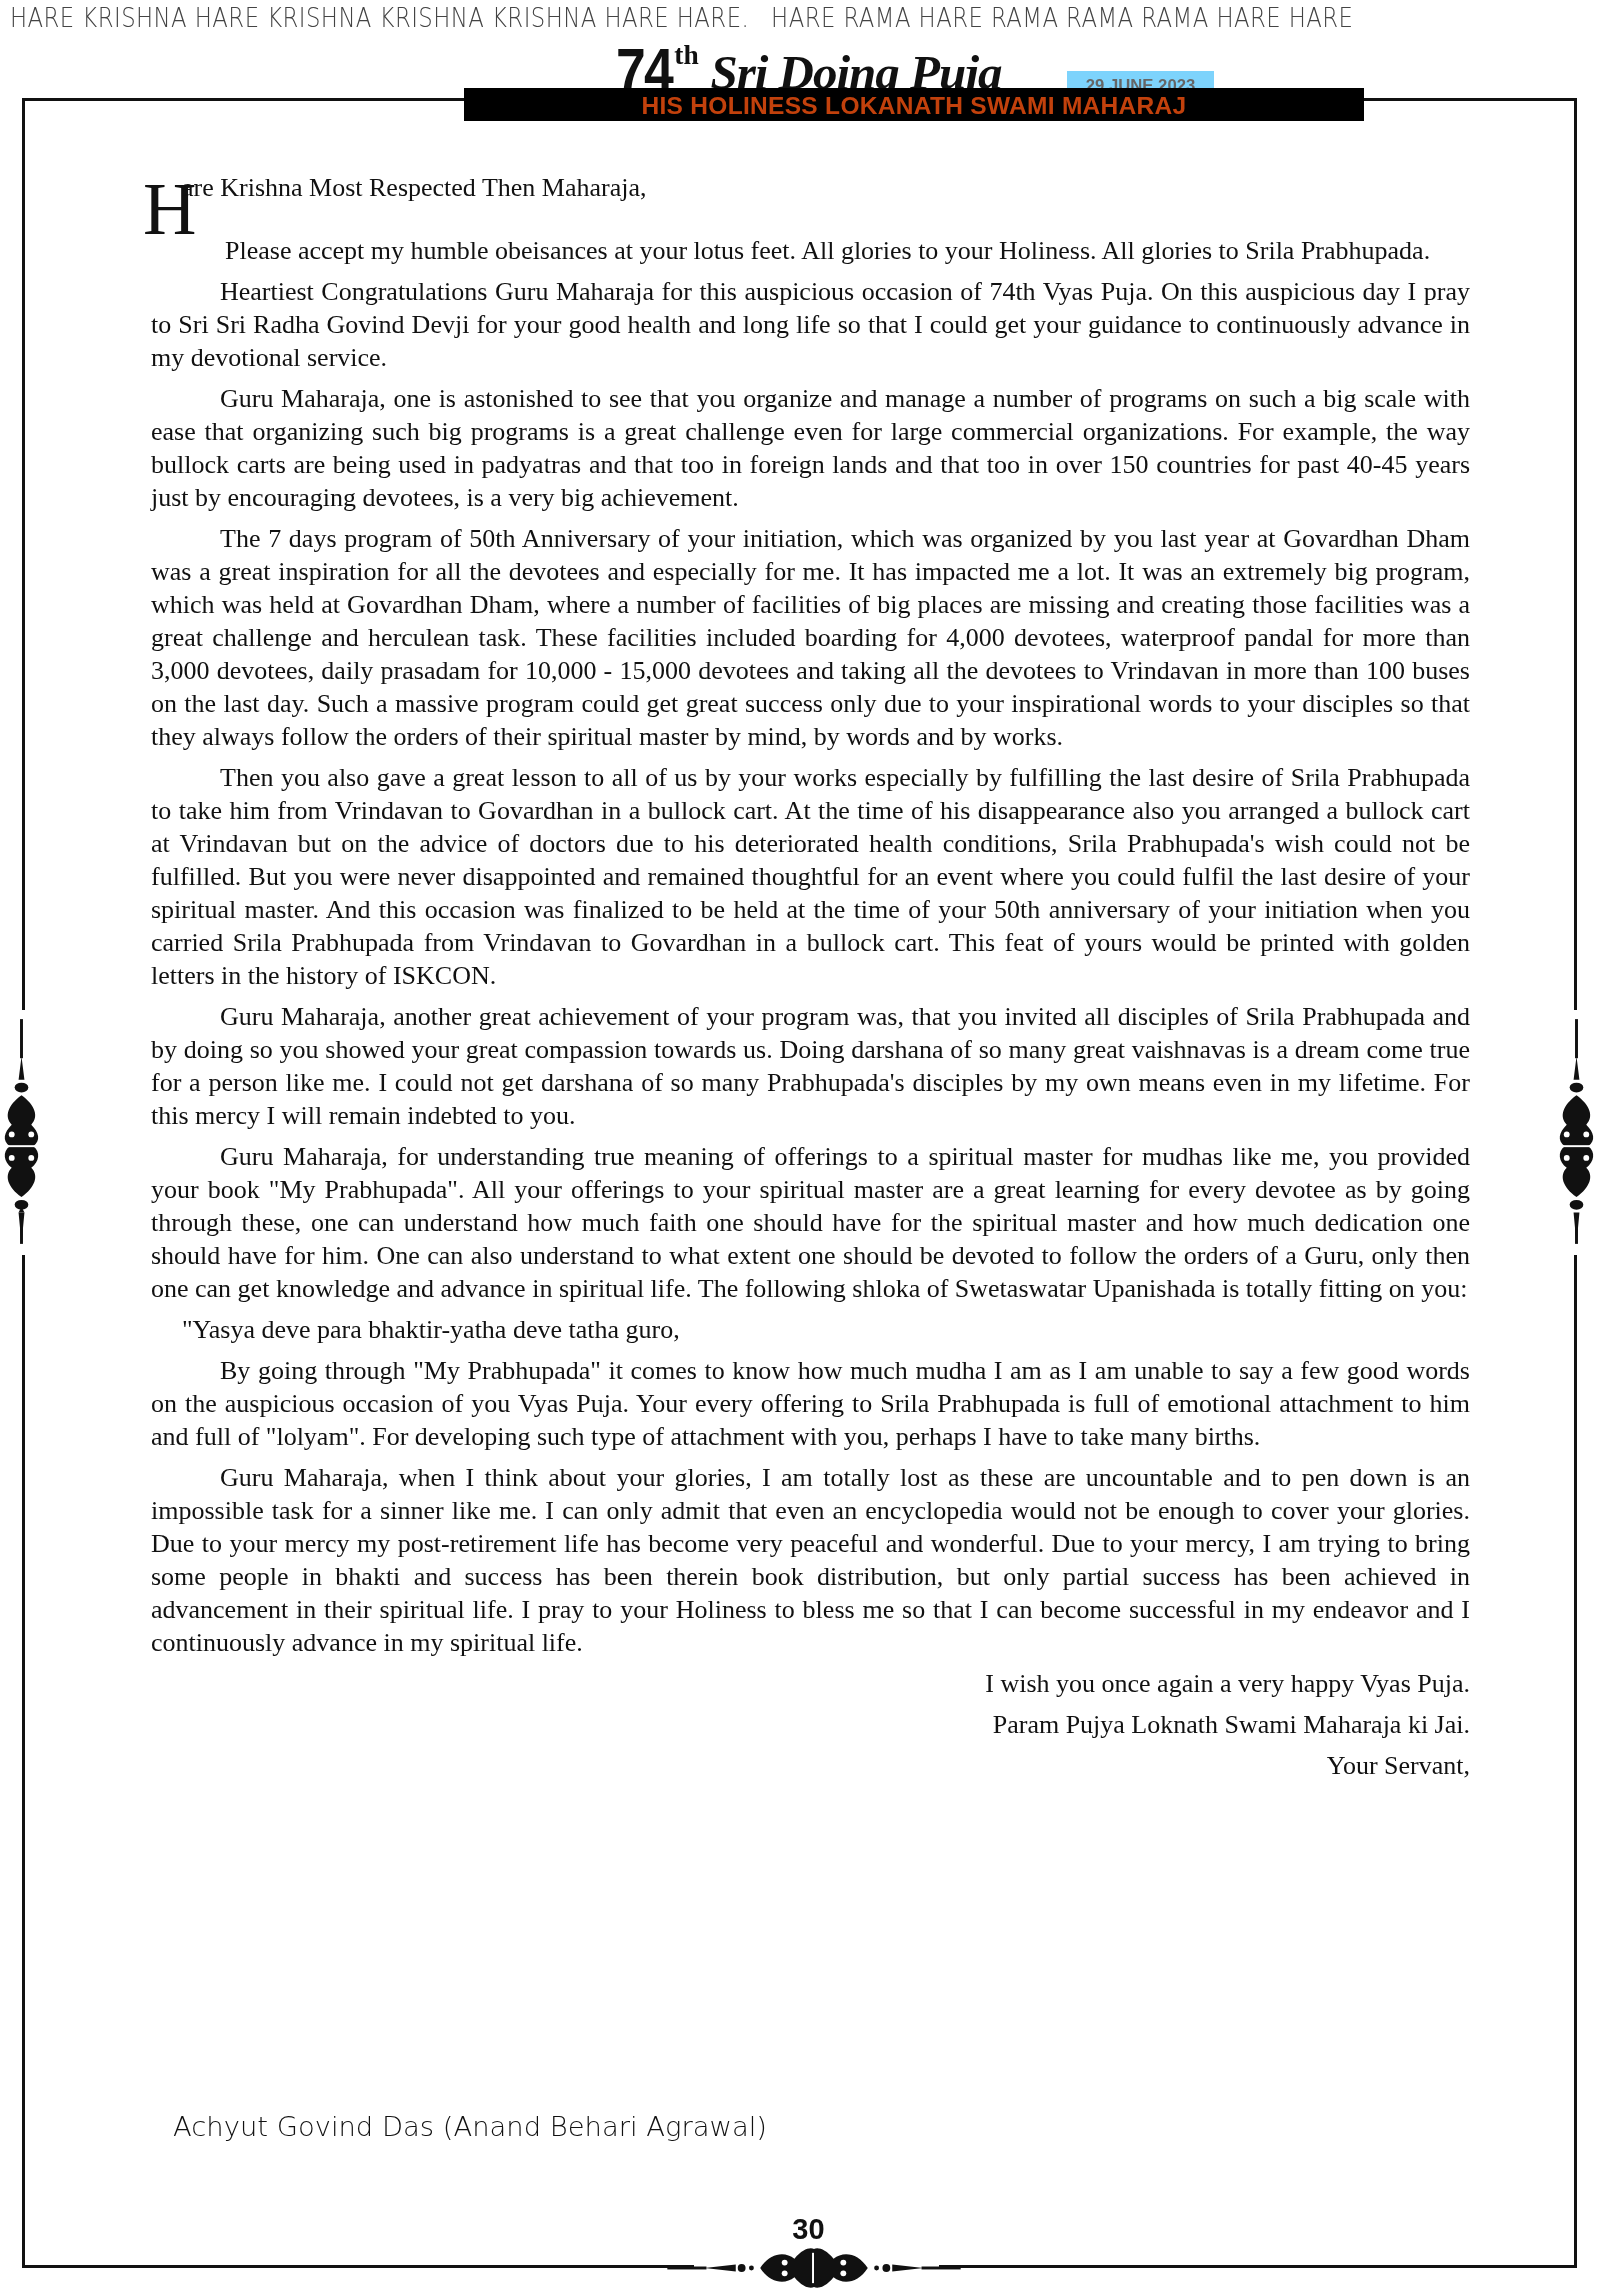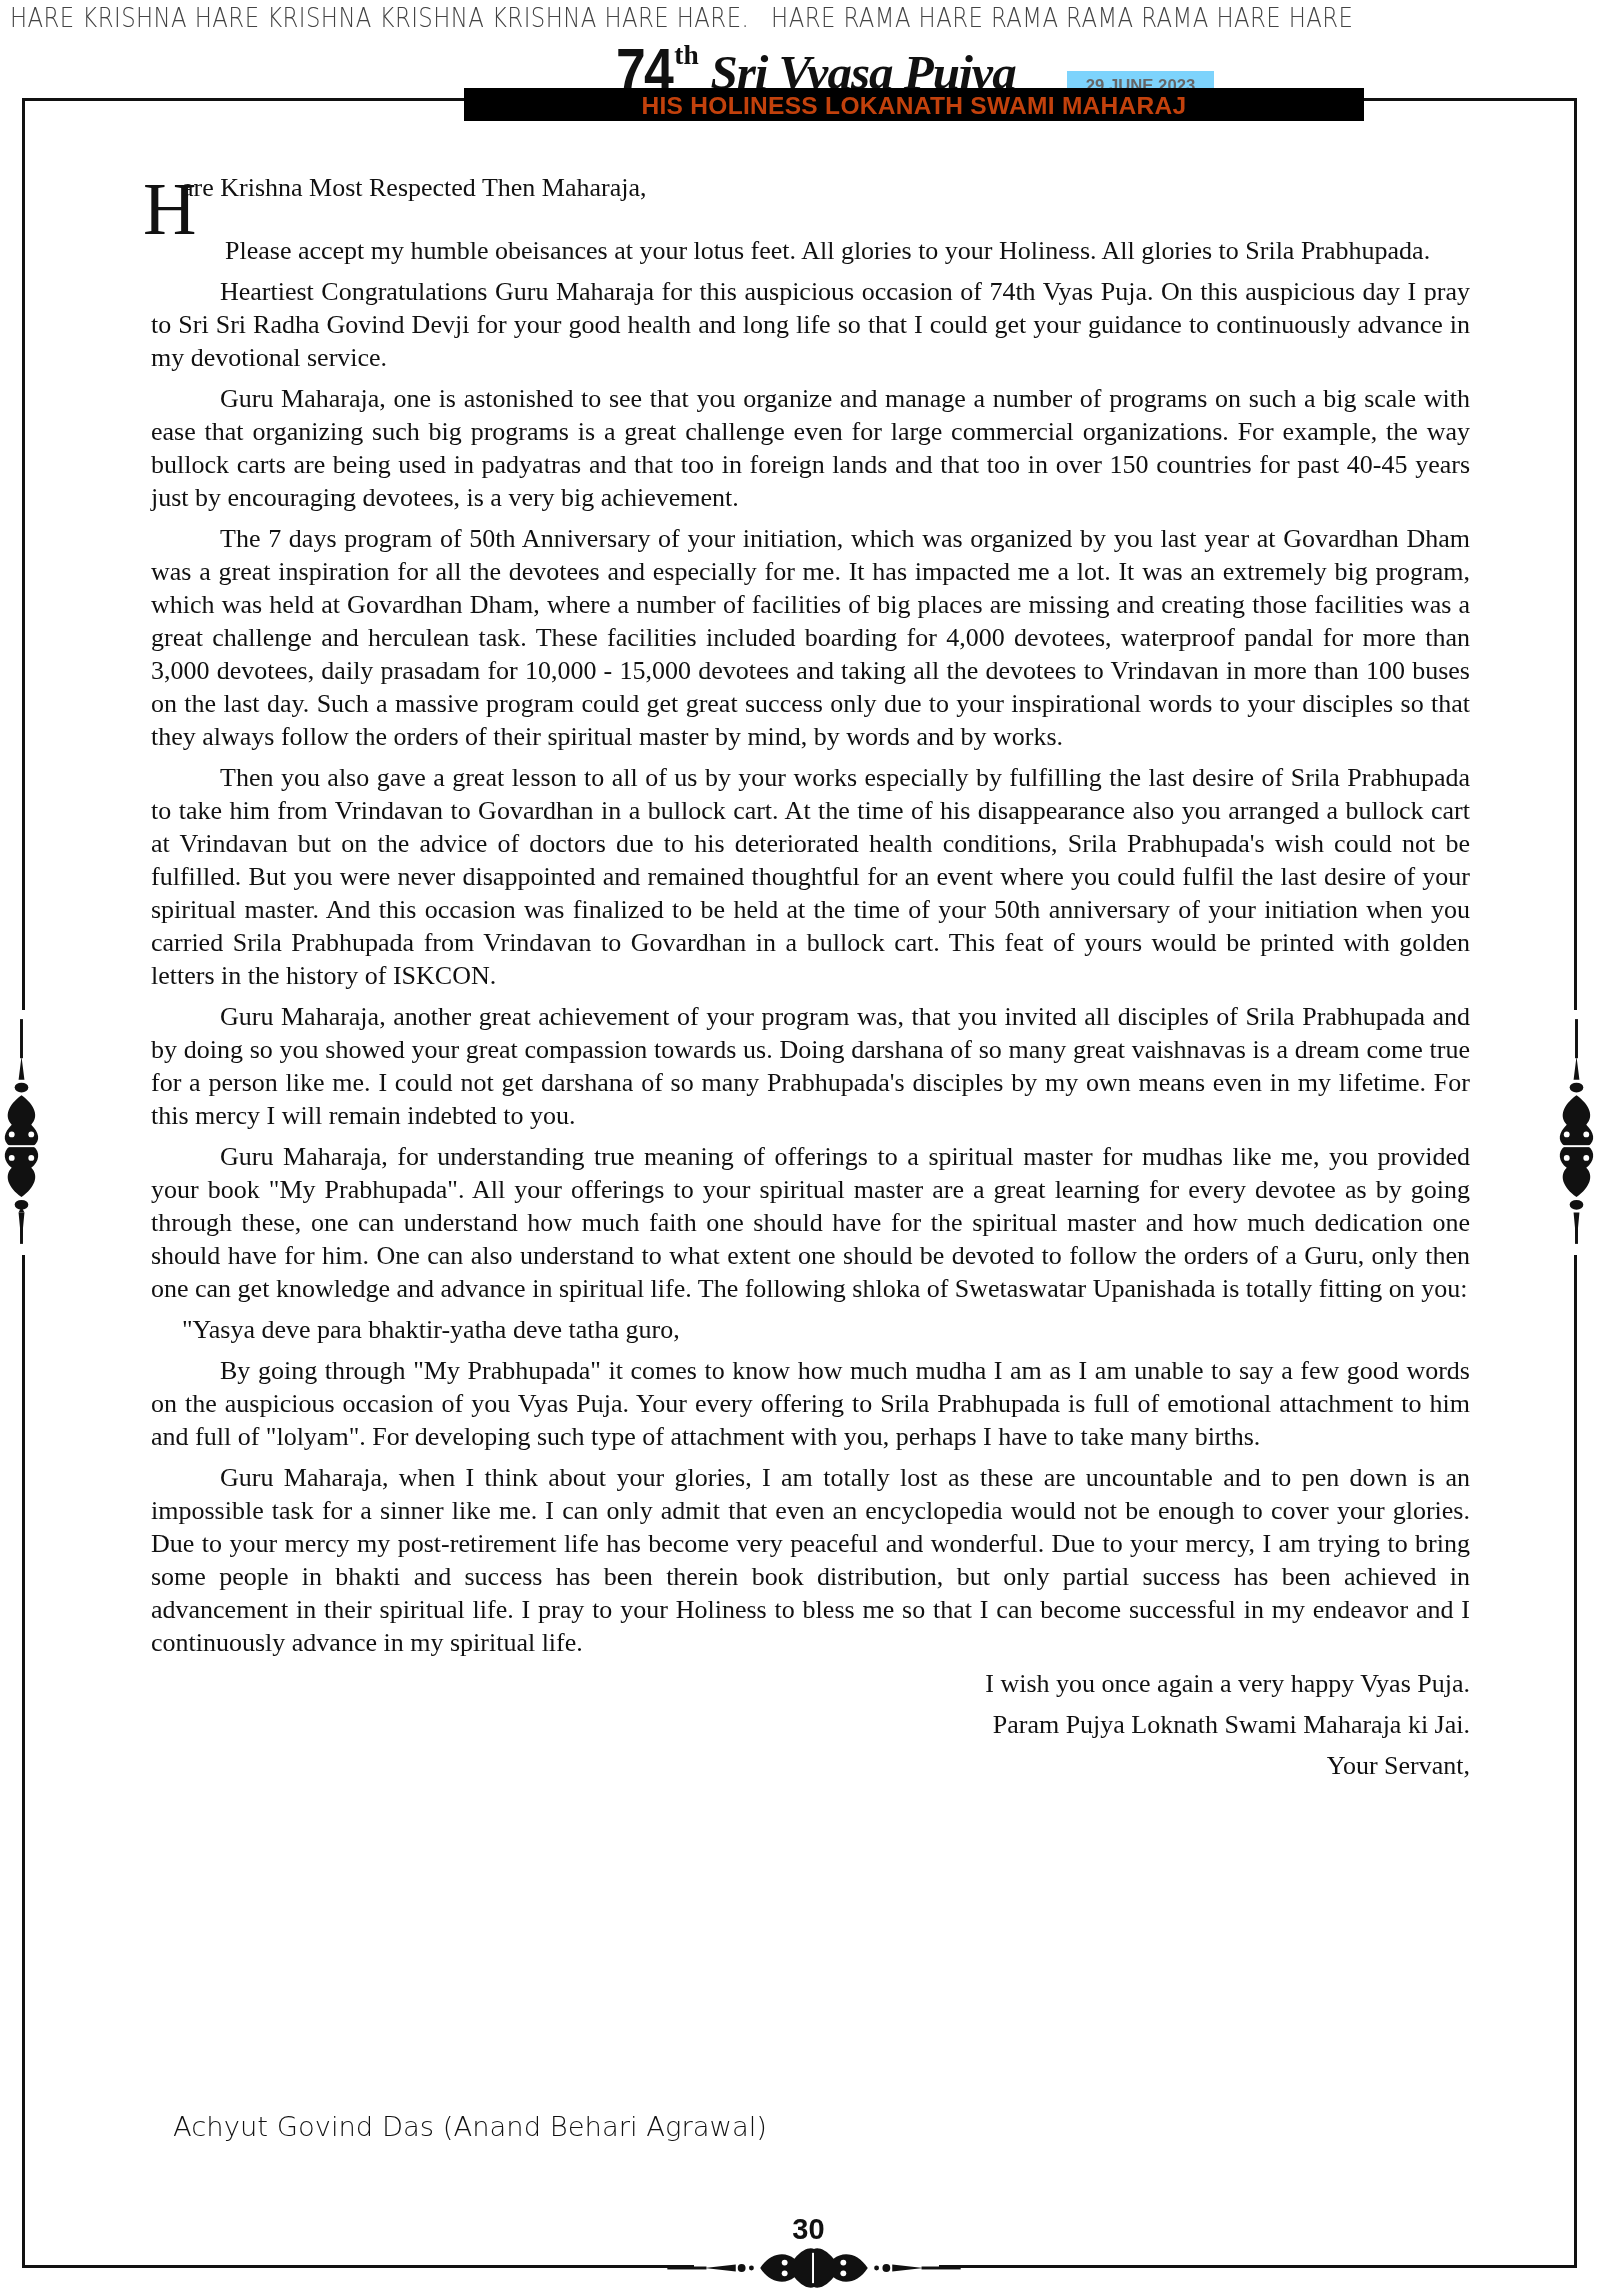--- a/index.html
+++ b/index.html
@@ -97,21 +97,21 @@
 </head>
 <body>
 
 <div class="mantra">
   <span>HARE KRISHNA HARE KRISHNA KRISHNA KRISHNA HARE HARE.</span><span class="gap"></span><span>HARE RAMA HARE RAMA RAMA RAMA HARE HARE</span>
 </div>
 
 <div class="title-wrap">
   <span class="title-num">74</span>
   <span class="title-sup">th</span>
-  <span class="title-text">Sri Vyasa Pujya</span>
+  <span class="title-text">Sri Doing Puja</span>
 </div>
 <div class="date-box">29 JUNE 2023</div>
 
 <div class="frame"></div>
 <div class="frame-gap-left"></div>
 <div class="frame-gap-right"></div>
 
 <div class="subtitle-bar">HIS HOLINESS LOKANATH SWAMI MAHARAJ</div>
 
 <svg class="ornament-side left" viewBox="0 0 44 230">

